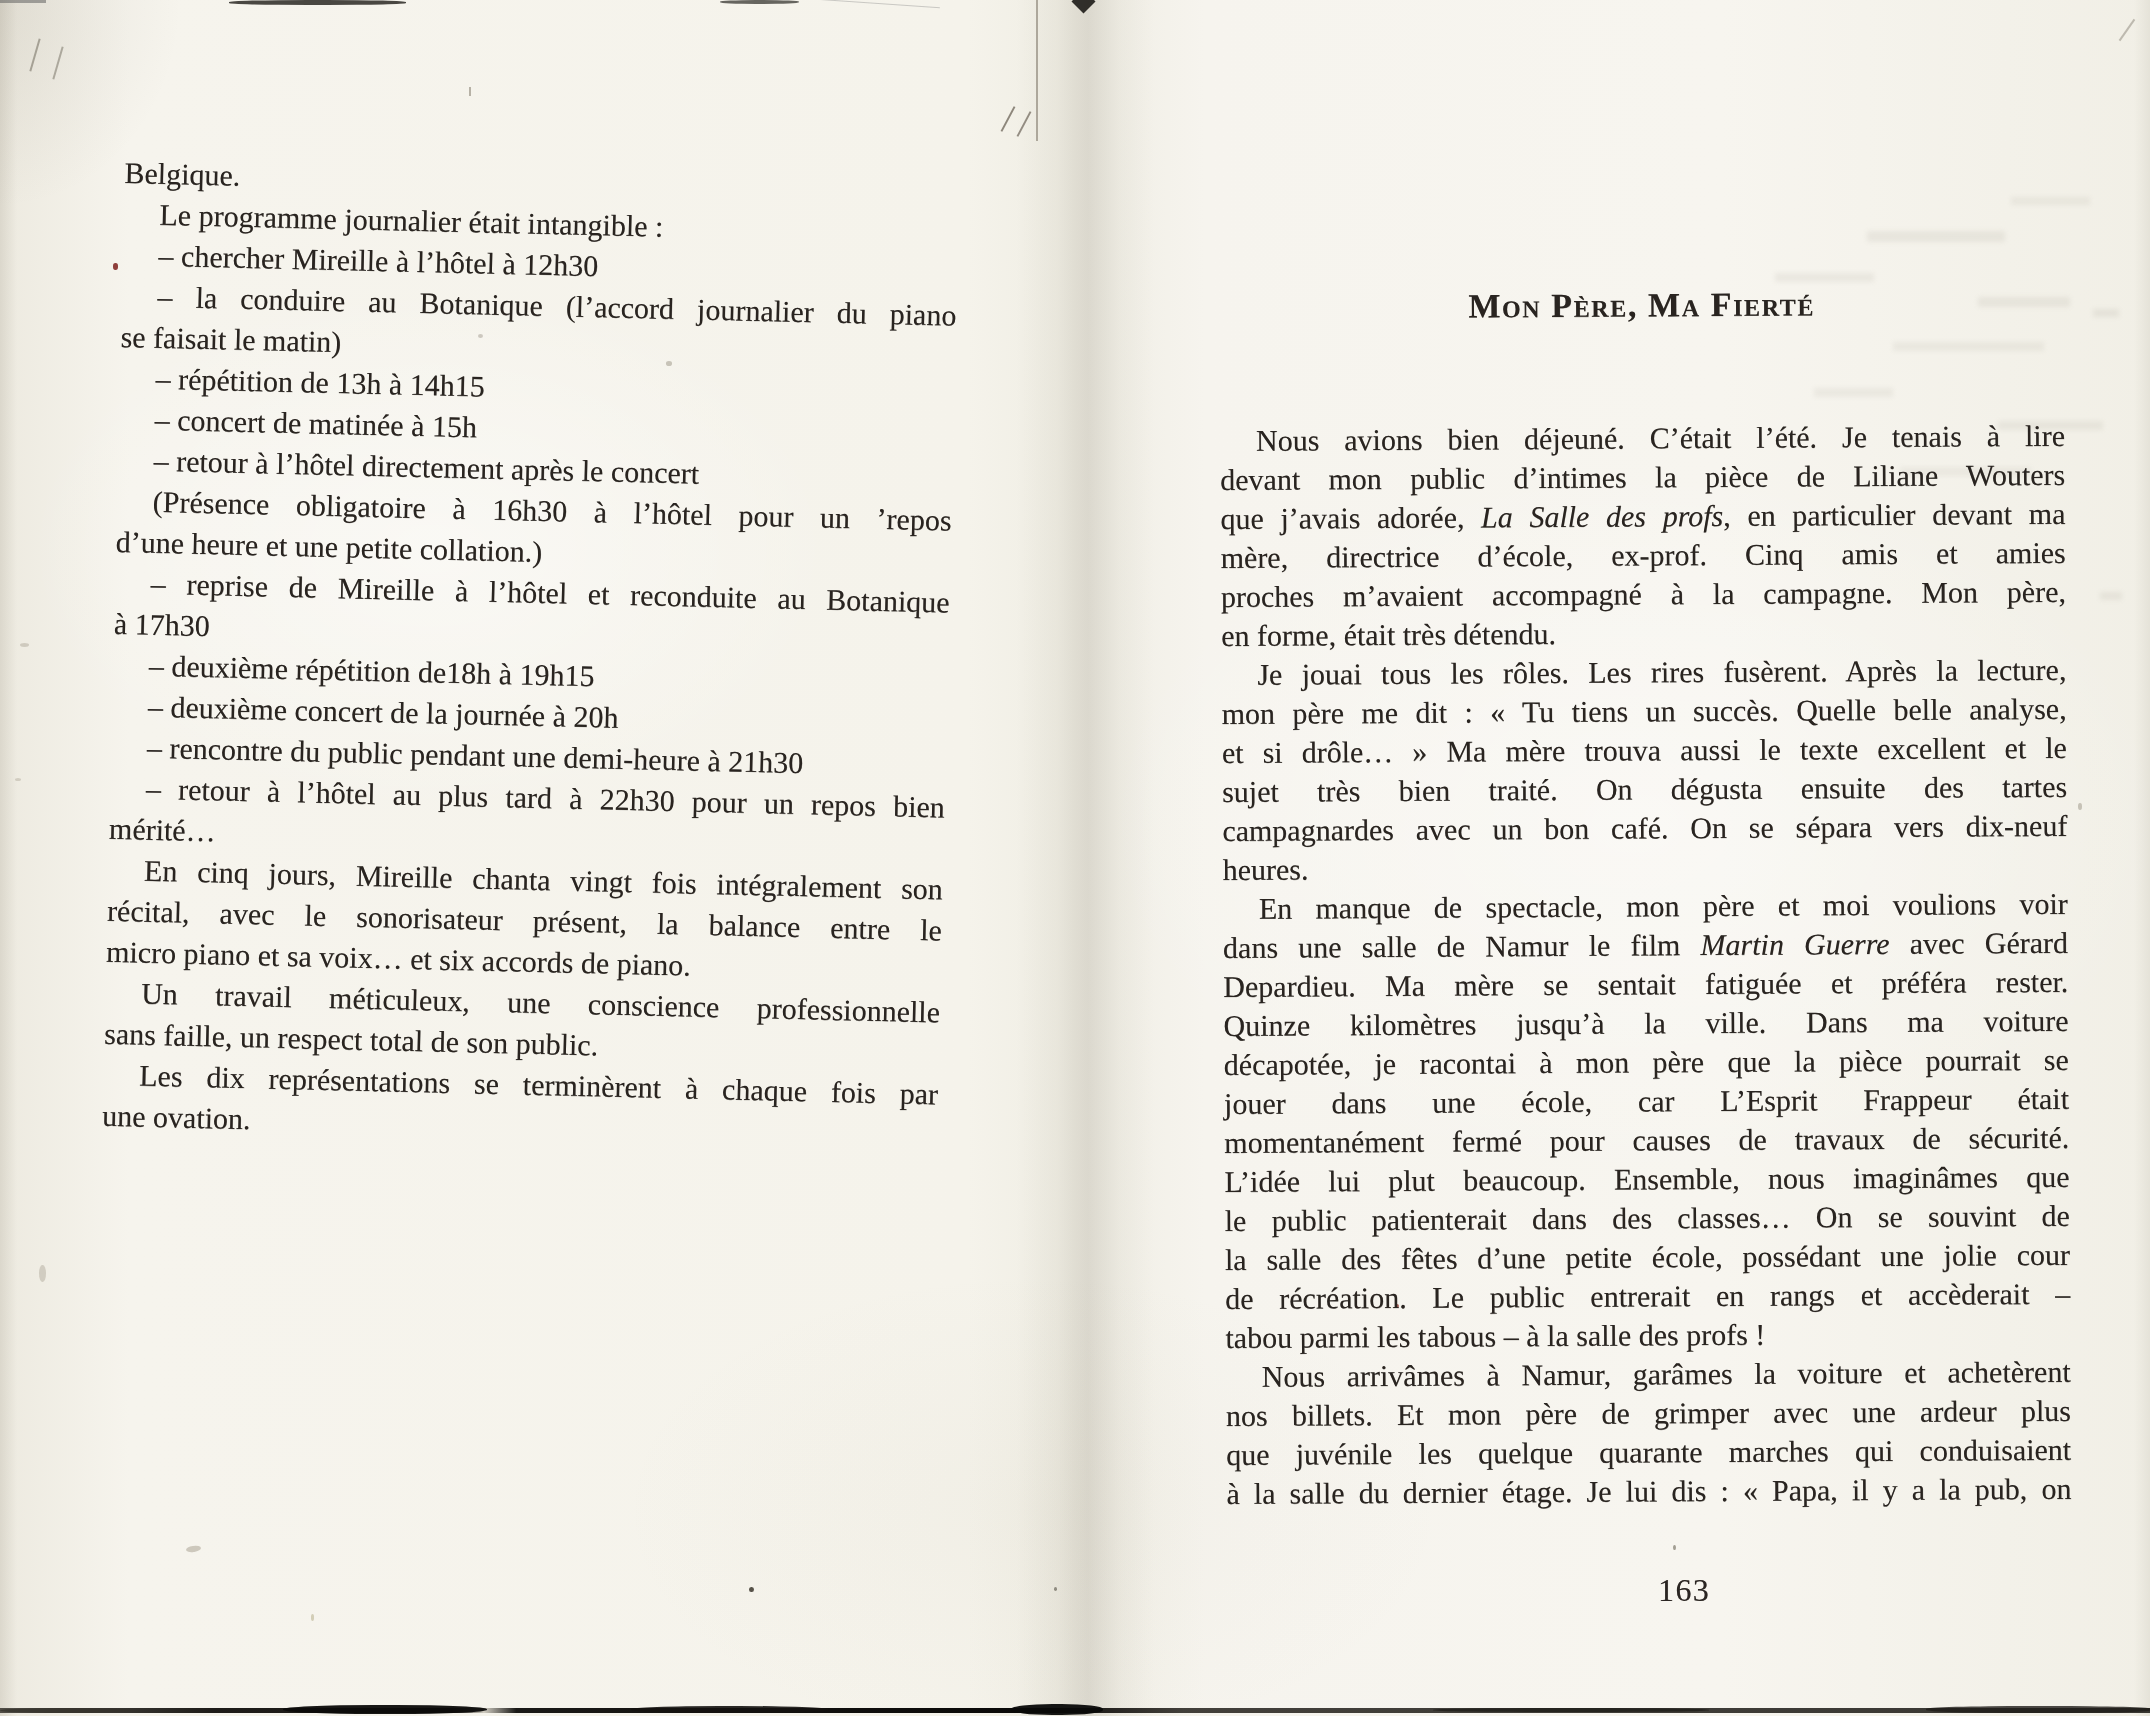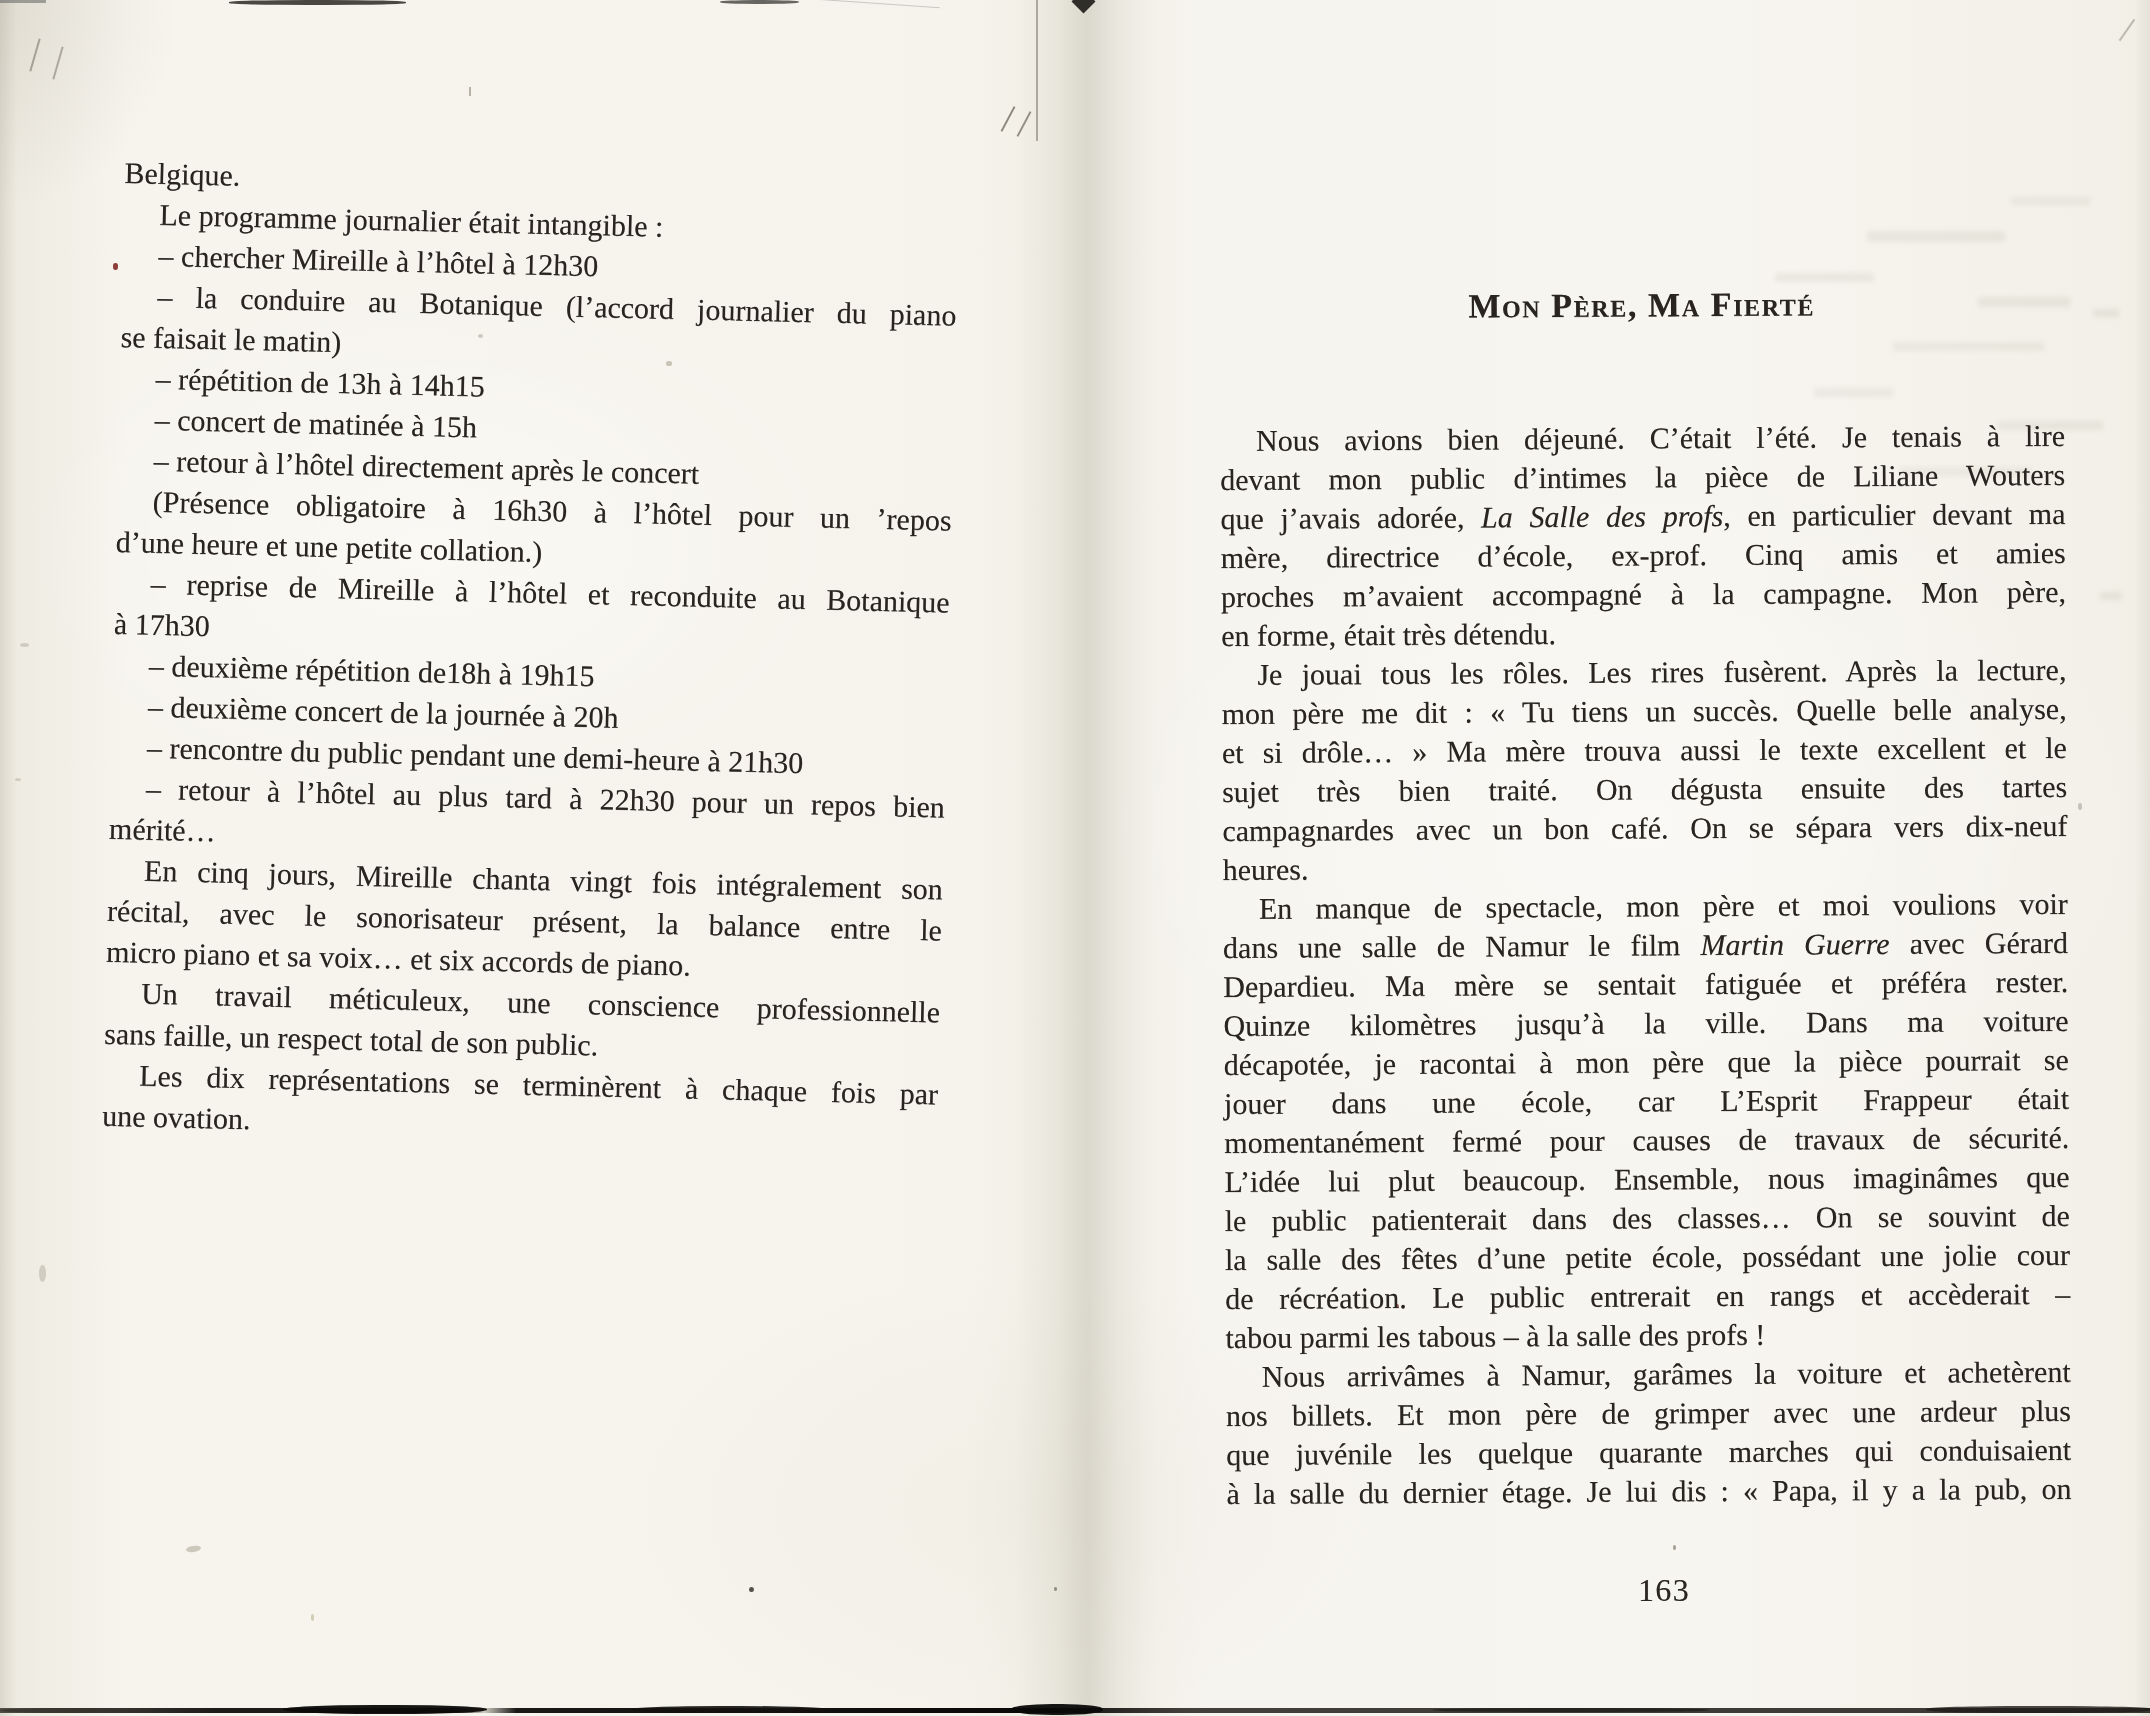--- a/index.html
+++ b/index.html
@@ -21,21 +21,21 @@
   .ln{height:41px;line-height:41px;}
   .right-col .ln{height:39px;line-height:39px;}
   .in{text-indent:36px;}
   .j{text-align:justify;text-align-last:justify;}
   .it{font-style:italic;}
   .chapter-title{
     margin:2.6px 0 0 0;text-align:center;font-size:34px;font-weight:bold;
     font-variant:small-caps;letter-spacing:1.6px;line-height:42px;color:#26218;
   }
   .body-text{position:absolute;top:137px;left:0;width:845px;}
-  .page-number{position:absolute;left:1618px;top:1572px;width:92px;text-align:center;font-size:32px;letter-spacing:1.3px;color:#2a2522;}
+  .page-number{position:absolute;left:1618px;top:1572px;width:92px;text-align:right;font-size:32px;letter-spacing:1.3px;color:#2a2522;}
   
   .art{position:absolute;pointer-events:none;}
   .gutter{left:1016px;top:0;width:138px;height:1716px;
     background:linear-gradient(90deg,rgba(110,100,80,0) 0%,rgba(110,100,80,.06) 30%,rgba(80,70,55,.13) 52%,rgba(110,100,80,.05) 75%,rgba(110,100,80,0) 100%);}
   .left-edge{left:0;top:0;width:17px;height:1716px;background:linear-gradient(90deg,rgba(100,90,70,.13),rgba(100,90,70,0));}
   .right-edge{left:2134px;top:0;width:17px;height:1716px;background:linear-gradient(270deg,rgba(100,90,70,.09),rgba(100,90,70,0));}
   .corner-shade{left:0;top:0;width:184px;height:210px;background:radial-gradient(ellipse at 0% 0%,rgba(100,90,70,.10),transparent 70%);}
   .crease-line{left:1036px;top:0;width:2px;height:141px;background:rgba(110,100,85,.5);filter:blur(0.7px);}
   .band-base{left:0;top:1708px;width:2151px;height:4.6px;
     background:linear-gradient(90deg,rgba(45,42,36,.8) 0%,rgba(18,16,13,.95) 10%,rgba(18,16,13,.95) 21%,rgba(150,143,128,.4) 22.5%,rgba(14,13,11,.95) 24%,rgba(10,9,8,1) 48%,rgba(35,32,27,.85) 55%,rgba(25,23,19,.85) 100%);}

